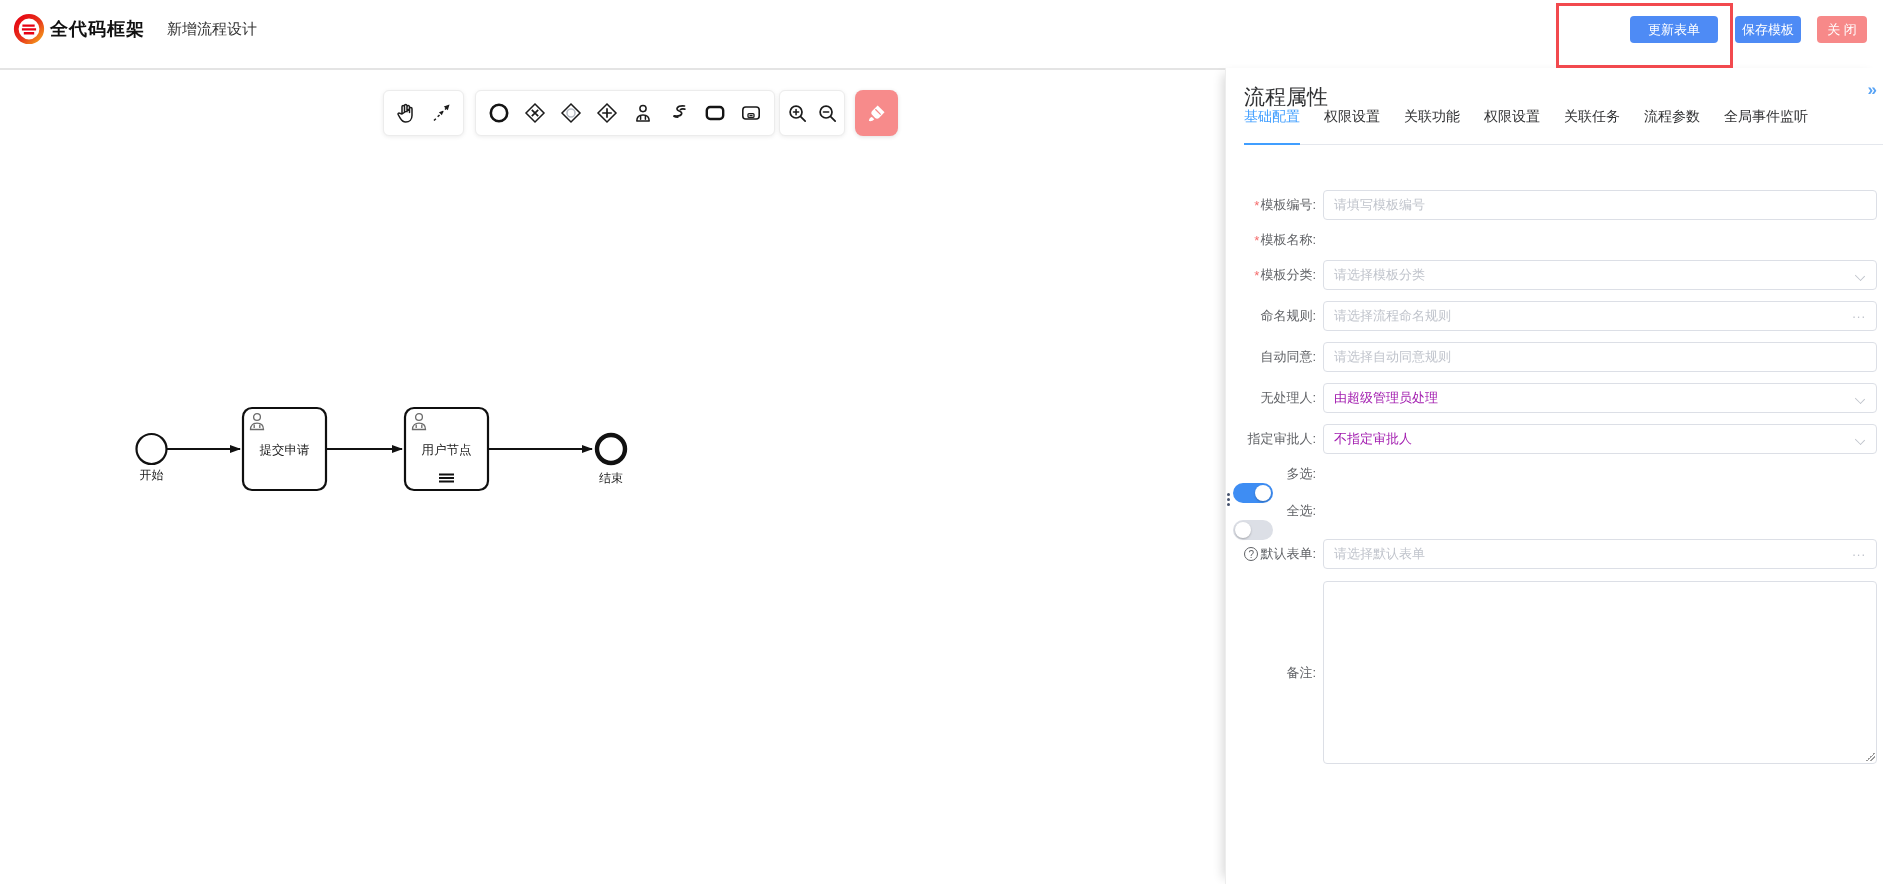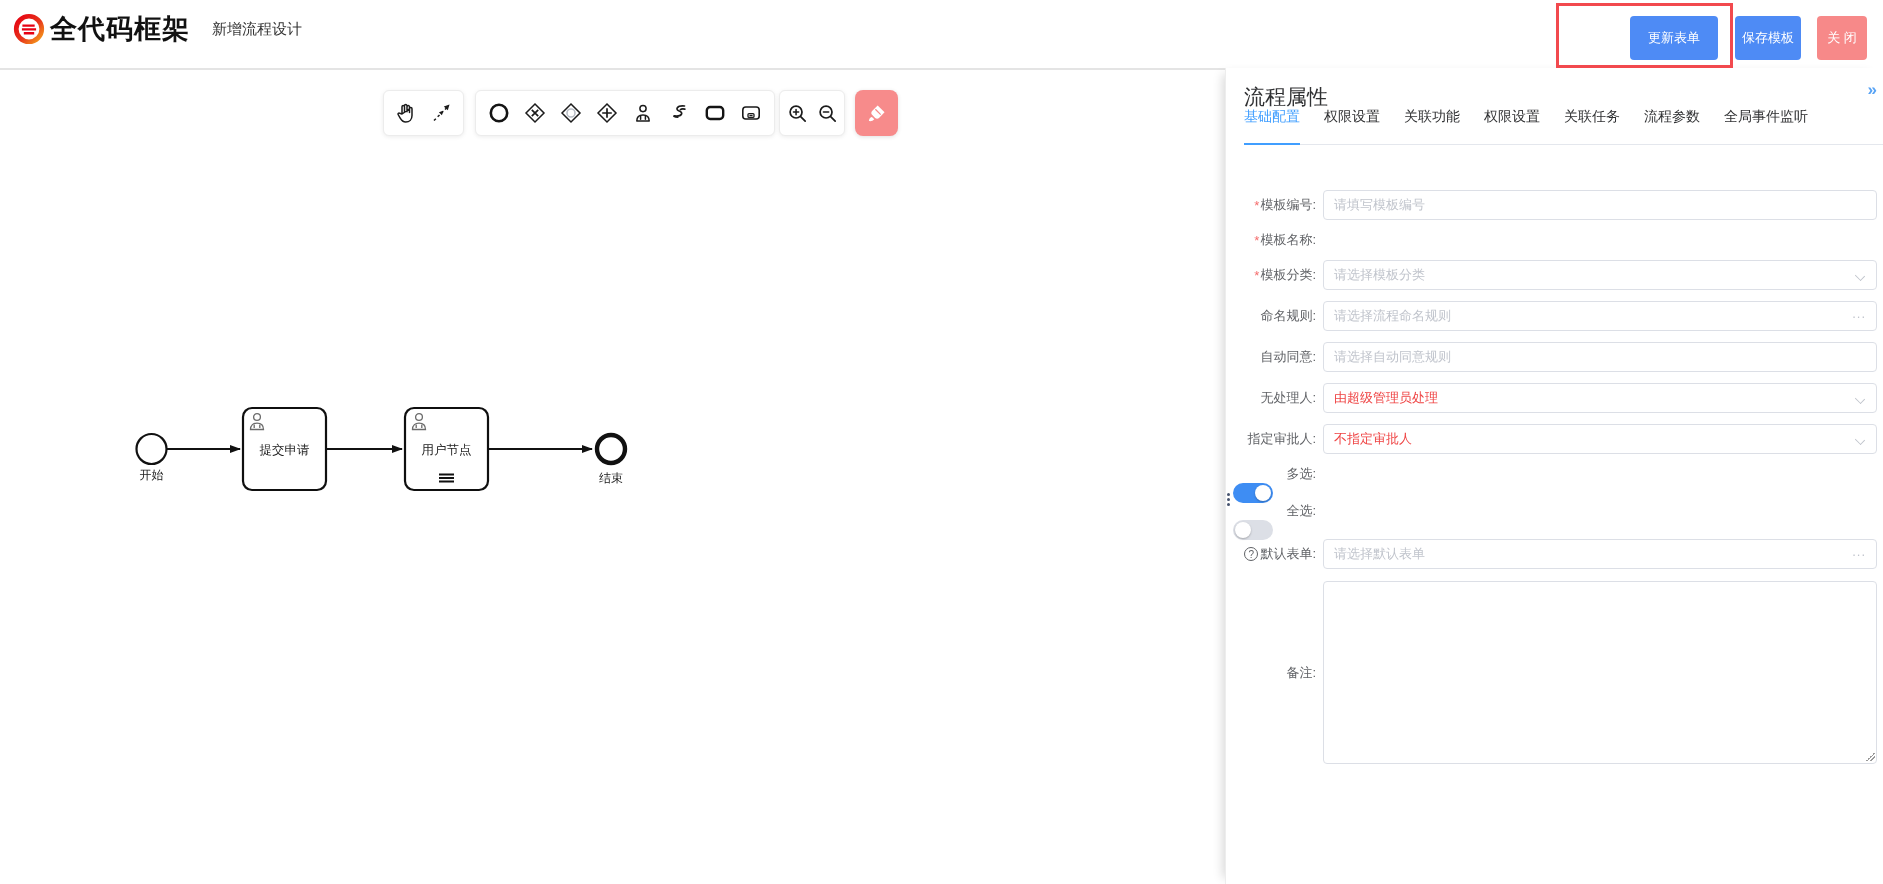--- a/index.html
+++ b/index.html
@@ -4,24 +4,24 @@
 <style>
   * { margin:0; padding:0; box-sizing:border-box; }
   html,body { width:1883px; height:884px; background:#fff; overflow:hidden;
     font-family:"Liberation Sans","DejaVu Sans",sans-serif; }
   .page { position:relative; width:1883px; height:884px; }
 
   
   .header { position:absolute; left:0; top:0; width:100%; height:68px; background:#fff; z-index:5; }
   .header-inner { display:flex; align-items:center; height:58px; padding-left:12px; }
   .brand-logo { width:34px; height:34px; flex:0 0 auto; }
-  .brand-text { font-size:27px; font-weight:bold; color:#111; margin-left:4px; letter-spacing:1px; }
+  .brand-text { font-size:18px; font-weight:bold; color:#111; margin-left:4px; letter-spacing:1px; }
   .page-title { font-size:15px; color:#333; margin-left:22px; }
   .header-buttons { position:absolute; top:16px; right:16px; display:flex; align-items:center; }
-  .btn { height:44px; border:none; border-radius:4px; color:#fff; font-size:13px;
+  .btn { height:27px; border:none; border-radius:4px; color:#fff; font-size:13px;
          font-family:inherit; cursor:pointer; display:flex; align-items:center; justify-content:center; }
   .btn-update { width:88px; background:#4e8bf5; margin-right:17px; }
   .btn-save   { width:66px; background:#4e8bf5; margin-right:16px; }
   .btn-close  { width:50px; background:#f78989; }
 
   
   .annotation-box { position:absolute; left:1556px; top:3px; width:177px; height:65px;
     border:3px solid #f2494e; z-index:20; pointer-events:none; }
 
   
@@ -58,21 +58,21 @@
   .form { position:absolute; left:7px; right:6px; top:122px; }
   .row { display:flex; align-items:center; margin-bottom:11px; }
   .lbl { width:90px; flex:0 0 auto; text-align:right; padding-right:7px; font-size:13px;
          color:#606266; display:flex; align-items:center; justify-content:flex-end; white-space:nowrap; }
   .req { color:#f56c6c; margin-right:1px; }
   .help { width:14px; height:14px; border:1px solid #606266; border-radius:50%; font-size:10px;
           display:inline-flex; align-items:center; justify-content:center; margin-right:2px; color:#606266; flex:0 0 auto; }
   .ctl { flex:1; height:30px; border:1px solid #dcdfe6; border-radius:4px; background:#fff;
          display:flex; align-items:center; padding:0 10px; font-size:13px; position:relative; cursor:text; }
   .ph  { color:#c0c4cc; }
-  .val { color:#ef4444; }
+  .val { color:#a21caf; }
   .caret { position:absolute; right:12px; top:11px; width:8px; height:8px; }
   .caret::before { content:""; position:absolute; left:0; top:0; width:7px; height:7px;
     border-right:1.5px solid #c0c4cc; border-bottom:1.5px solid #c0c4cc; transform:rotate(45deg) scale(1,.8); }
   .suffix { position:absolute; right:10px; top:4px; color:#c0c4cc; font-size:13px; letter-spacing:1px; }
 
   .switch-row { display:flex; align-items:flex-start; height:20px; margin-bottom:17px;flex-direction:column; }
   .switch { width:40px; height:20px; border-radius:10px; background:#dcdfe6; position:relative; cursor:pointer; flex:0 0 auto; }
   .switch .knob { position:absolute; top:2px; left:2px; width:16px; height:16px; border-radius:50%;
     background:#fff; box-shadow:0 1px 2px rgba(0,0,0,.25); }
   .switch.on { background:#3e8df3; }

